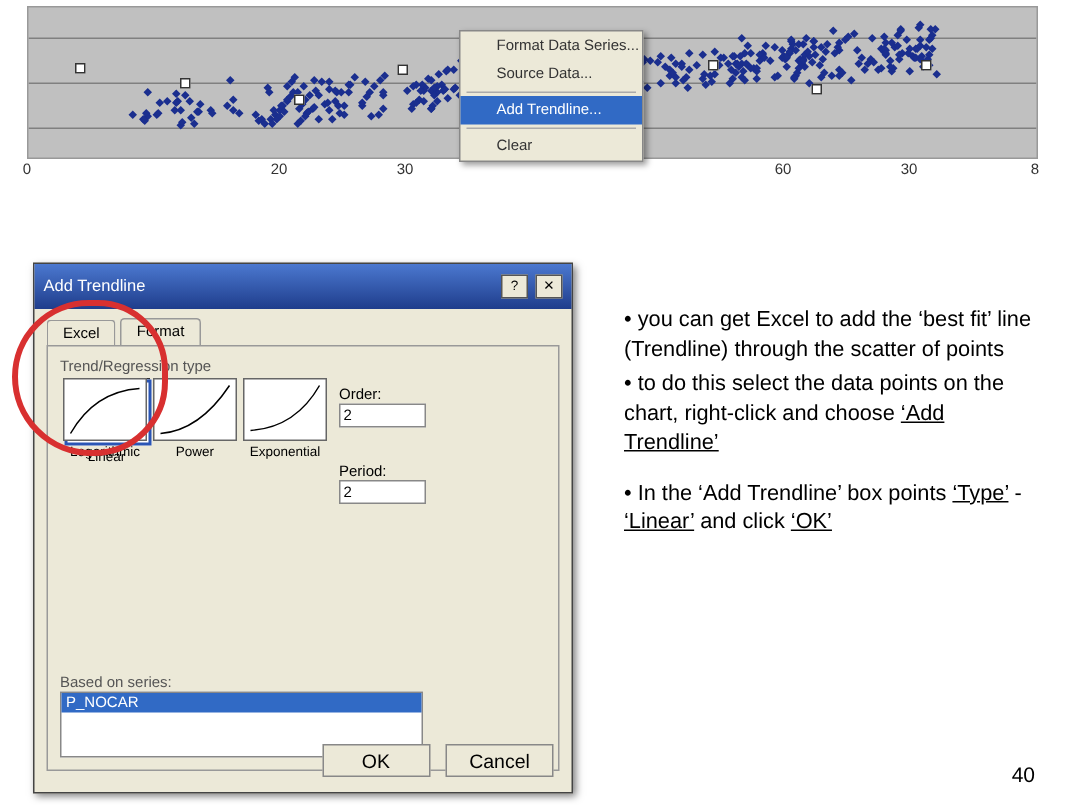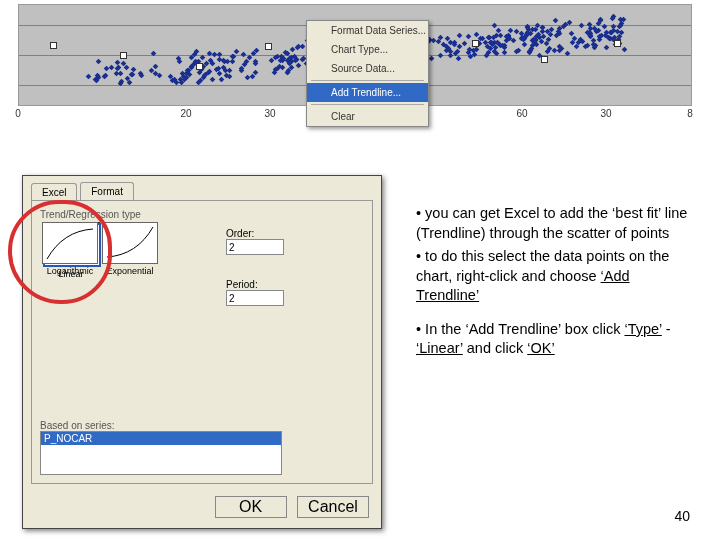--- a/index.html
+++ b/index.html
@@ -28,21 +28,21 @@
   .tabpane { margin:0 8px 6px; border:1px solid #999; background:#ece9d8; height:266px; padding:8px; position:relative; }
   .grouplabel { font-size:10px; color:#555; }
   .type-grid { display:flex; flex-wrap:wrap; width:180px; }
   .ttype { width:56px; margin:2px 2px 10px; text-align:center; font-size:9px; }
   .tbox { width:54px; height:40px; border:1px solid #666; background:#fff; margin-bottom:2px; position:relative; }
   .ttype.sel .tbox { border:2px solid #2a55b5; }
   .inputtiny { width:58px; height:16px; border:1px solid #888; background:#fff; font-size:10px; padding:0 2px; box-sizing:border-box; }
   .series-list { width:240px; height:42px; border:1px solid #888; background:#fff; font-size:10px; }
   .series-list .item { background:#316ac5; color:#fff; padding:1px 3px; }
   .btnrow { position:absolute; bottom:10px; right:12px; }
-  .btn { width:72px; height:22px; border:1px solid #888; background:#ece9d8; font-size:16px; margin-left:6px; }
+  .btn { width:72px; height:22px; border:1px solid #888; background:#ece9d8; font-size:13px; margin-left:6px; }
   .circle { position:absolute; left:8px; top:200px; width:96px; height:96px; border:4px solid #d83030; border-radius:60% 55% 58% 62%; z-index:6; pointer-events:none; }
   
   .notes { position:absolute; left:416px; top:204px; width:276px; font-size:14.5px; line-height:1.35; font-family:"Trebuchet MS",Verdana,sans-serif; }
   .pagen { position:absolute; right:30px; bottom:16px; font-size:14px; }
 </style>
 </head>
 <body>
 
 <div class="chart-panel">
   <div class="plot" id="plot">
@@ -486,29 +486,35 @@
       <div class="xl" style="left: 336px;"></div>
       <div class="xl" style="left: 420px;"></div>
       <div class="xl" style="left: 504px;">60</div>
       <div class="xl" style="left: 588px;">30</div>
       <div class="xl" style="left: 672px;">8</div>
     </div>
 </div>
 
 <div class="menu" id="ctxmenu">
     <div class="menu-item"><span class="menu-icon"></span>Format Data Series...</div>
-    <div class="menu-item"><span class="menu-icon"></span>Chart Type...</div>
     <div class="menu-item"><span class="menu-icon"></span>Source Data...</div>
     <div class="sep"></div>
     <div class="menu-item hl"><span class="menu-icon"></span>Add Trendline...</div>
     <div class="sep"></div>
     <div class="menu-item"><span class="menu-icon"></span>Clear</div>
   </div>
 
 <div class="dialog">
+  <div class="titlebar">
+    <span>Add Trendline</span>
+    <span>
+      <span class="winbtn">?</span>
+      <span class="winbtn">✕</span>
+    </span>
+  </div>
   <div class="tabs">
     <span class="tab active">Excel</span>
     <span class="tab">Format</span>
   </div>
   <div class="tabpane">
     <div class="grouplabel">Trend/Regression type</div>
     <div style="display:flex">
       <div class="type-grid" id="typegrid">
           <div class="ttype sel"><div class="tbox"><svg width="54" height="40">
                 <circle cx="10" cy="30" r="1.5/">
@@ -519,20 +525,23 @@
                           <line x1="6" y1="34" x2="48" y2="6" stroke="black"></line>
                         </circle>
                       </circle>
                     </circle>
                   </circle>
                 </circle>
               </svg></div>Linear</div>
           <div class="ttype"><div class="tbox"><svg width="54" height="40">
                 <path d="M4 36 Q20 8 50 6" stroke="black" fill="none"></path>
               </svg></div>Logarithmic</div>
+          <div class="ttype"><div class="tbox"><svg width="54" height="40">
+                <path d="M4 36 Q30 34 50 4" stroke="black" fill="none"></path>
+              </svg></div>Power</div>
           <div class="ttype"><div class="tbox"><svg width="54" height="40">
                 <path d="M4 34 Q34 32 50 4" stroke="black" fill="none"></path>
               </svg></div>Exponential</div>
         </div>
       <div style="margin-left:6px;font-size:10px;">
         <div style="margin-top:8px;">
           <div>Order:</div>
           <input class="inputtiny" value="2" style="">
         </div>
         <div style="margin-top:24px;">
@@ -552,16 +561,16 @@
     <button class="btn">OK</button>
     <button class="btn">Cancel</button>
   </div>
 </div>
 
 <div class="circle"></div>
 
 <div class="notes">
   <p style="margin:0 0 4px"><span>• you can get Excel to add the ‘best fit’ line (Trendline) through the scatter of points</span></p>
   <p style="margin:0 0 14px"><span>• to do this select the data points on the chart, right-click and choose </span><u>‘Add Trendline’</u></p>
-  <p style="margin:0"><span>• In the ‘Add Trendline’ box click </span><u>‘Type’</u><span> - </span><u>‘Linear’</u><span> and click </span><u>‘OK’</u></p>
+  <p style="margin:0"><span>• In the ‘Add Trendline’ box points </span><u>‘Type’</u><span> - </span><u>‘Linear’</u><span> and click </span><u>‘OK’</u></p>
 </div>
 
 <div class="pagen">40</div>
 
 </body></html>

